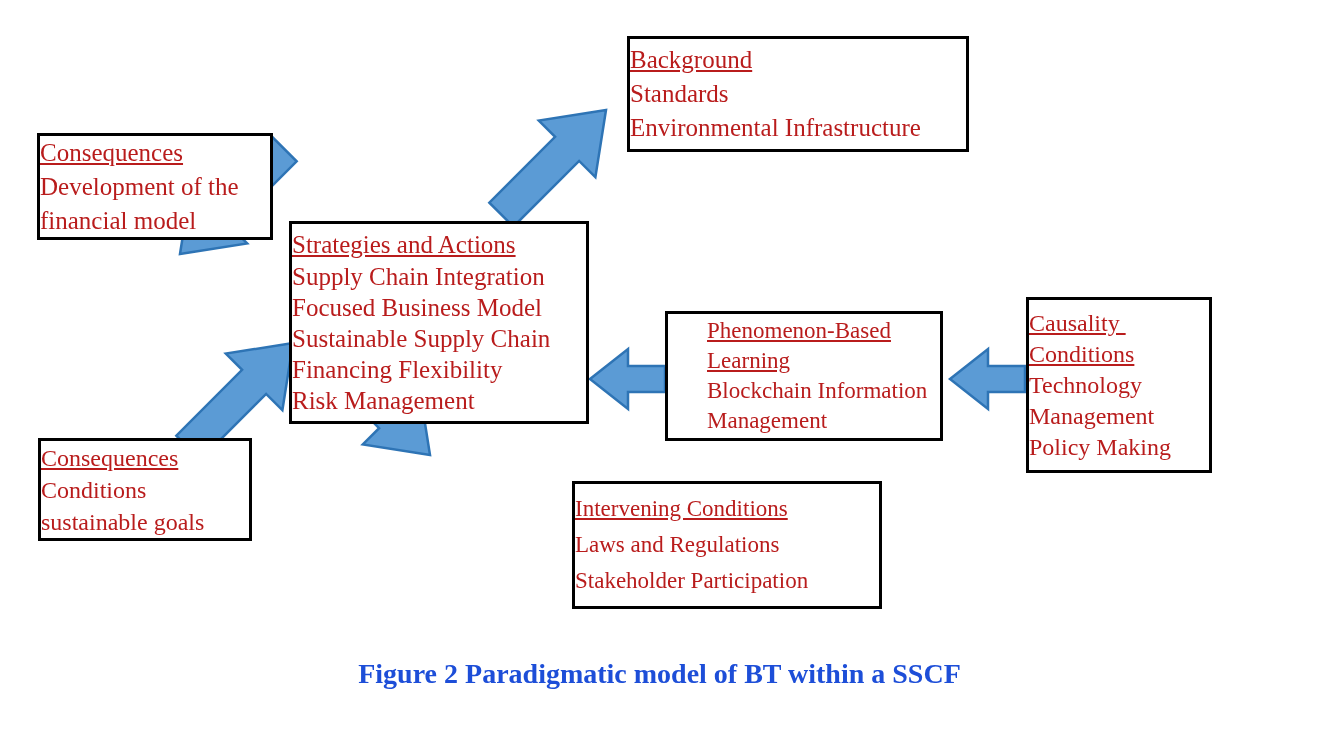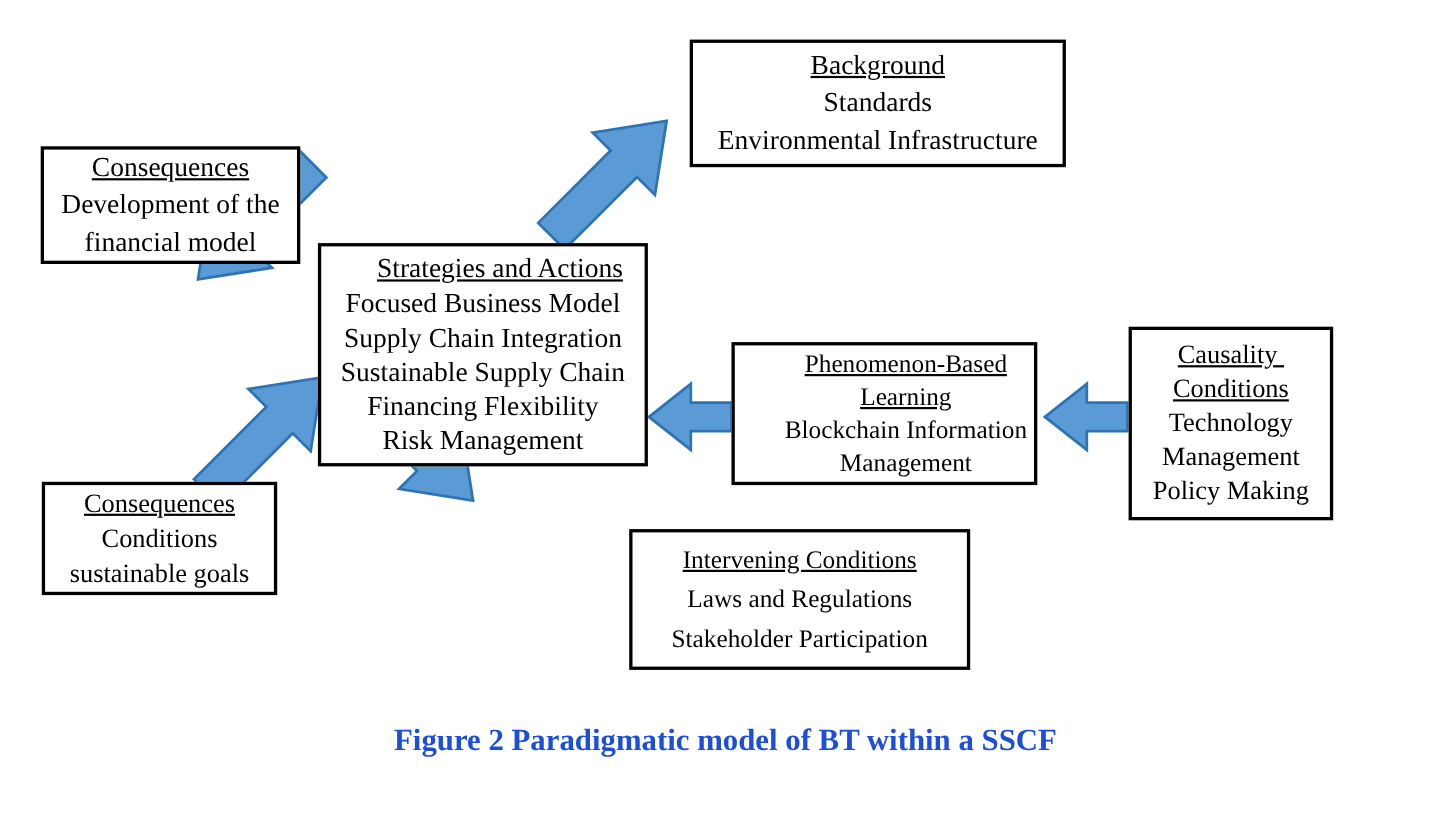--- a/index.html
+++ b/index.html
@@ -15,39 +15,39 @@
     overflow: hidden;
     font-family: "Liberation Serif", "DejaVu Serif", serif;
   }
   .box {
     position: absolute;
     border: 3px solid #000000;
     background: #ffffff;
     box-sizing: border-box;
     display: flex;
     flex-direction: column;
-    align-items: center;
+    align-items: flex-start;
     justify-content: center;
     text-align: center;
-    color: #000000;
+    color: #b91c1c;
     z-index: 3;
   }
   .box .hdr {
     text-decoration: underline;
     text-underline-offset: 2px;
     white-space: pre;
   }
   .box .ln {
     white-space: pre;
   }
   
   #box-background { left: 627px; top: 36px; width: 342px; height: 116px; font-size: 25px; line-height: 34px; }
   #box-consequences-financial { left: 37px; top: 133px; width: 236px; height: 107px; font-size: 25px; line-height: 34px; }
   #box-strategies { left: 289px; top: 221px; width: 300px; height: 203px; font-size: 25px; line-height: 31px; }
-  #box-strategies .hdr { margin-bottom: 1px; margin-left: 31px; }
+  #box-strategies .hdr { margin-bottom: 1px; }
   #box-phenomenon { left: 665px; top: 311px; width: 278px; height: 130px; font-size: 23px; line-height: 30px; padding-left: 39px; }
   #box-causality { left: 1026px; top: 297px; width: 186px; height: 176px; font-size: 24px; line-height: 31px; }
   #box-intervening { left: 572px; top: 481px; width: 310px; height: 128px; font-size: 23px; line-height: 36px; }
   #box-consequences-goals { left: 38px; top: 438px; width: 214px; height: 103px; font-size: 24px; line-height: 32px; }
 
   .arrow-layer {
     position: absolute;
     left: 0; top: 0;
     width: 1319px;
     height: 753px;
@@ -106,22 +106,22 @@
   </div>
 
   <div class="box" id="box-consequences-financial">
     <div class="hdr">Consequences</div>
     <div class="ln">Development of the</div>
     <div class="ln">financial model</div>
   </div>
 
   <div class="box" id="box-strategies">
     <div class="hdr">Strategies and Actions</div>
+    <div class="ln">Supply Chain Integration</div>
     <div class="ln">Focused Business Model</div>
-    <div class="ln">Supply Chain Integration</div>
     <div class="ln">Sustainable Supply Chain</div>
     <div class="ln">Financing Flexibility</div>
     <div class="ln">Risk Management</div>
   </div>
 
   <div class="box" id="box-phenomenon">
     <div class="hdr">Phenomenon-Based</div>
     <div class="hdr">Learning</div>
     <div class="ln">Blockchain Information</div>
     <div class="ln">Management</div>

